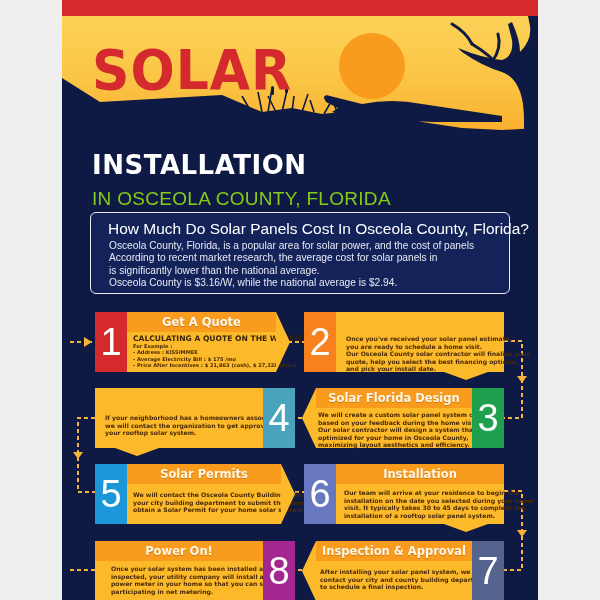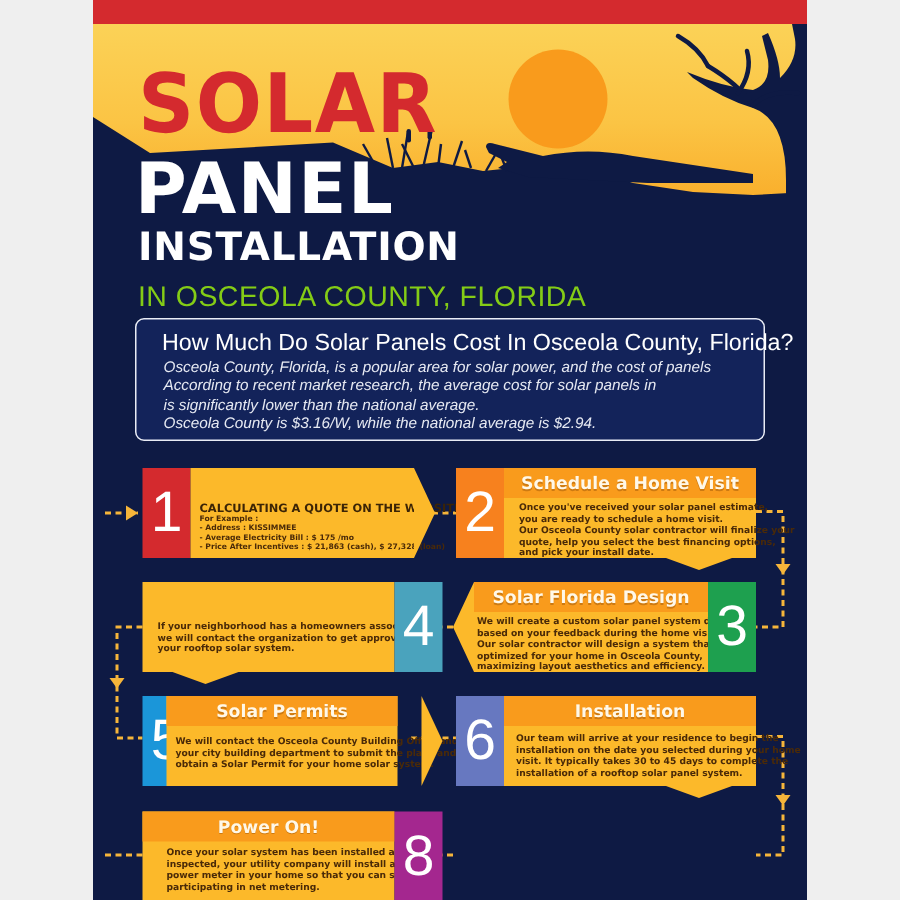--- a/index.html
+++ b/index.html
@@ -45,21 +45,21 @@
     background: #13235a; padding: 7px 0 0 18px; color: #fff;
   }
   .cost-title {
     font-family: "Liberation Sans", sans-serif; font-size: 15.5px; color: #ffffff;
     margin-left: -1px; line-height: 18px; white-space: nowrap;
   }
   .cost-body {
     font-family: "Liberation Sans", sans-serif; font-size: 10.2px; color: #e6e9f2;
     line-height: 12.3px; margin-top: 2px;
   }
-  .cost-body p { white-space: nowrap; font-style: italic; }
+  .cost-body p { white-space: nowrap; }
 
   
   .card { position: absolute; height: 60px; }
   .num {
     position: absolute; top: 0; width: 32px; height: 60px;
     color: #fff; font-family: "Liberation Sans", sans-serif;
     font-size: 38px; display: flex; align-items: center; justify-content: center;
   }
   .body {
     position: absolute; top: 0; height: 60px; background: #fcb92a;
@@ -131,21 +131,20 @@
     <path d="M476,16 L476,210 L462,210 L462,120 Q462,80 440,72 Q420,66 400,52 L396,48 Q420,58 440,60 Q452,56 450,40 L446,24 L450,22 Q458,40 458,52 Q470,40 468,26 L466,16 Z" fill="#0e1a44"></path>
     <g stroke="#0e1a44" stroke-width="3" fill="none" stroke-linecap="round">
       <path d="M440,70 Q430,56 410,44"></path>
       <path d="M410,44 Q404,32 390,24"></path>
       <path d="M440,70 Q450,60 470,62"></path>
       <path d="M430,62 Q440,48 436,34"></path>
     </g>
   </svg>
 
   <div class="title-solar">SOLAR</div>
-  <div class="title-panel">PANEL</div>
   <div class="title-install">INSTALLATION</div>
   <div class="title-county">IN OSCEOLA COUNTY, FLORIDA</div>
 
   <div class="cost-box">
     <div class="cost-title">How Much Do Solar Panels Cost In Osceola County, Florida?</div>
     <div class="cost-body">
       <p>Osceola County, Florida, is a popular area for solar power, and the cost of panels</p>
       <p>According to recent market research, the average cost for solar panels in</p>
       <p>is significantly lower than the national average.</p>
       <p>Osceola County is $3.16/W, while the national average is $2.94.</p>
@@ -177,37 +176,37 @@
       <polygon points="22,337 30,342 22,347"></polygon>
       <polygon points="455,376 465,376 460,383"></polygon>
       <polygon points="11,452 21,452 16,459"></polygon>
       <polygon points="455,530 465,530 460,537"></polygon>
     </g>
   </svg>
 
   <div class="card" style="left:33px; top:312px; width:195px;">
     <div class="num" style="left:0; background:#d42a2e;">1</div>
     <div class="body" style="left:32px; width:149px;">
+      <div class="head" style="width:149px;">Get A Quote</div>
       <div class="txt" style="left:6px; top:22px;">
         <p class="sub-head">CALCULATING A QUOTE ON THE WEBSITE</p>
         <div class="small-lines">
           <p>For Example :</p>
           <p>- Address : KISSIMMEE</p>
           <p>- Average Electricity Bill : $ 175 /mo</p>
           <p>- Price After Incentives : $ 21,863 (cash), $ 27,328 (loan)</p>
         </div>
       </div>
     </div>
     <div class="tip-right" style="left:181px;"></div>
   </div>
 
   <div class="card" style="left:242px; top:312px; width:200px;">
     <div class="num" style="left:0; background:#f7811e;">2</div>
     <div class="body" style="left:32px; width:168px;">
-      <div class="head" style="width:168px;">Schedule a Home Visit</div>
       <div class="txt" style="left:10px; top:23px;">
         <p>Once you've received your solar panel estimate,</p>
         <p>you are ready to schedule a home visit.</p>
         <p>Our Osceola County solar contractor will finalize your</p>
         <p>quote, help you select the best financing options,</p>
         <p>and pick your install date.</p>
       </div>
     </div>
     <div class="tip-down" style="left:140px; top:60px;"></div>
   </div>
@@ -234,21 +233,21 @@
         <p>Our solar contractor will design a system that is</p>
         <p>optimized for your home in Osceola County,</p>
         <p>maximizing layout aesthetics and efficiency.</p>
       </div>
     </div>
     <div class="num" style="left:170px; background:#1ea04f;">3</div>
   </div>
 
   <div class="card" style="left:33px; top:464px; width:195px;">
     <div class="num" style="left:0; background:#1b96d9;">5</div>
-    <div class="body" style="left:16px; width:154px;">
+    <div class="body" style="left:32px; width:154px;">
       <div class="head" style="width:154px;">Solar Permits</div>
       <div class="txt" style="left:6px; top:27px;">
         <p>We will contact the Osceola County Building Office and</p>
         <p>your city building department to submit the plans and</p>
         <p>obtain a Solar Permit for your home solar system.</p>
       </div>
     </div>
     <div class="tip-right" style="left:186px;"></div>
   </div>
 
@@ -272,13 +271,25 @@
       <div class="txt" style="left:16px; top:24px;">
         <p>Once your solar system has been installed and</p>
         <p>inspected, your utility company will install a new</p>
         <p>power meter in your home so that you can start</p>
         <p>participating in net metering.</p>
       </div>
     </div>
     <div class="num" style="left:168px; background:#a4278f;">8</div>
   </div>
 
+  <div class="card" style="left:240px; top:541px; width:202px;">
+    <div class="tip-left" style="left:0;"></div>
+    <div class="body" style="left:14px; width:156px;">
+      <div class="head" style="width:156px;">Inspection &amp; Approval</div>
+      <div class="txt" style="left:4px; top:27px;">
+        <p>After installing your solar panel system, we will</p>
+        <p>contact your city and county building departments</p>
+        <p>to schedule a final inspection.</p>
+      </div>
+    </div>
+    <div class="num" style="left:170px; background:#55638f;">7</div>
+  </div>
 </div>
 
 </body></html>

